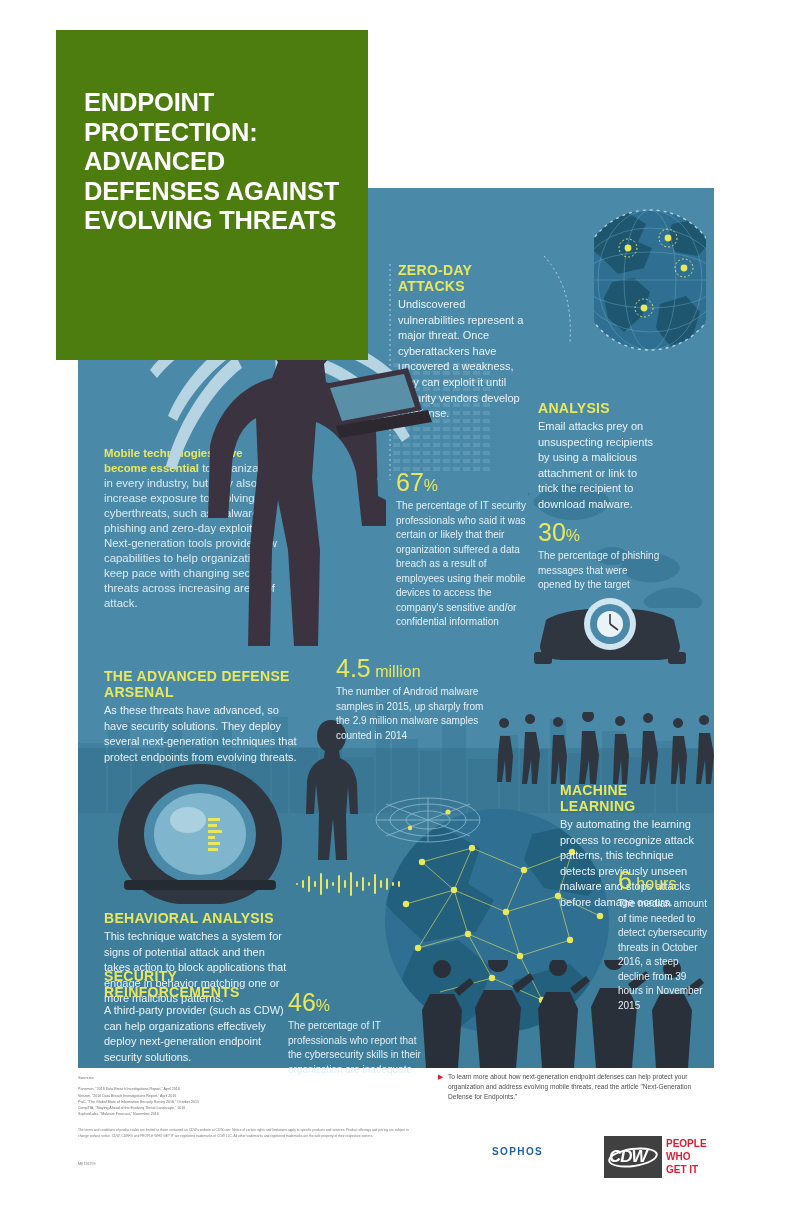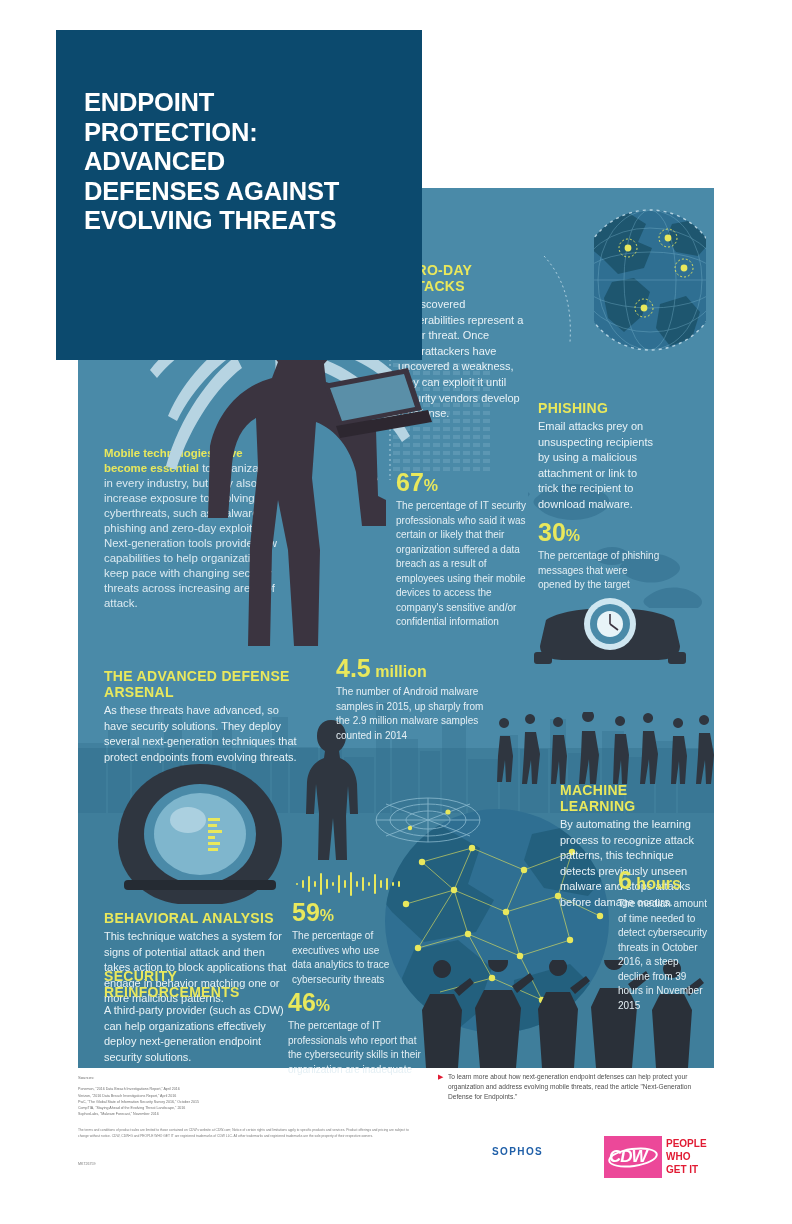--- a/index.html
+++ b/index.html
@@ -23,41 +23,41 @@
     background: #3f7e9b;
   }
   .city-skyline {
     position: absolute; left: 0; bottom: 255px; width: 100%; height: 130px;
     opacity: .28;
   }
 
   
   .title-block {
     position: absolute; left: 56px; top: 30px;
-    width: 366px; height: 330px;
-    background: #0c4a6e;
+    width: 312px; height: 330px;
+    background: #4d7c0f;
     z-index: 40;
   }
   .title-block h1 {
     position: absolute; left: 28px; top: 58px;
     width: 270px;
     color: #fff;
     font-size: 25.5px; font-weight: bold;
     line-height: 1.16; letter-spacing: -0.2px;
   }
 
   
   .block { position: absolute; }
   .hd {
     color: #e9e85c; font-weight: bold; font-size: 14px;
     letter-spacing: .3px; margin-bottom: 3px;
   }
   .bd { color: #e8f2f6; font-size: 11px; line-height: 1.42; }
   .stat-num {
-    color: #e9e85c; font-weight: bold; font-size: 25px;
+    color: #e9e85c; font-weight: normal; font-size: 25px;
     line-height: 1; margin-bottom: 4px;
   }
   .stat-num .u { font-size: 16px; }
   .stat-bd { color: #e4eff4; font-size: 10px; line-height: 1.45; }
   .intro {
     color: #dceaf1; font-size: 11.4px; line-height: 1.32; width: 180px;
   }
   .intro b { color: #e9e85c; font-weight: bold; }
 
   
@@ -76,21 +76,21 @@
     color: #4f4f4f; font-size: 6.6px; line-height: 1.52;
   }
   .cta-arrow { position: absolute; left: 438px; top: 1073px; color: #e11b33; font-size: 7px; }
 
   .sophos {
     position: absolute; left: 492px; top: 1146px;
     color: #1f5fa8; font-weight: bold; font-size: 10px; letter-spacing: 1.4px;
   }
   .cdw-box {
     position: absolute; left: 604px; top: 1136px; width: 58px; height: 42px;
-    background: #ec4899;
+    background: #404040;
   }
   .cdw-box span {
     position: absolute; left: 5px; top: 11px;
     color: #fff; font-weight: bold; font-style: italic; font-size: 17px;
     letter-spacing: -1px;
   }
   .cdw-ellipse {
     position: absolute; left: 4px; top: 12px; width: 50px; height: 19px;
     border: 2px solid #fff; border-radius: 50%;
     transform: rotate(-8deg);
@@ -385,21 +385,21 @@
   </div>
 
   <svg style="position:absolute;left:384px;top:250px;width:200px;height:250px;z-index:20" viewBox="0 0 200 250">
     <g stroke="#cfe6f0" stroke-width="1" fill="none" stroke-dasharray="2 3" opacity=".75">
       <path d="M6 14 L6 230"></path>
       <path d="M160 6 C182 30 188 60 186 92"></path>
     </g>
   </svg>
 
   <div class="block" style="left:538px;top:400px;width:122px;z-index:30">
-    <div class="hd">PHISHING</div>
+    <div class="hd">ANALYSIS</div>
     <div class="bd">Email attacks prey on unsuspecting recipients by using a malicious attachment or link to trick the recipient to download malware.</div>
   </div>
 
   <svg style="position:absolute;left:528px;top:478px;width:185px;height:130px;z-index:22" viewBox="0 0 185 130">
     <g fill="#3c7a99">
       <path d="M10 18 C24 4 56 2 74 14 C84 20 84 28 74 34 C56 46 24 44 10 30 C4 26 4 22 10 18 Z
                M2 16 L-6 8 L-4 24 Z"></path>
       <path d="M96 84 C108 74 132 72 146 82 C154 87 154 93 146 98 C132 108 108 106 96 96 C90 92 90 88 96 84 Z"></path>
       <path d="M68 74 C76 68 90 67 98 73 C103 76 103 80 98 83 C90 89 76 88 68 82 C65 80 65 76 68 74 Z"></path>
       <path d="M120 118 C132 108 154 106 168 116 C176 121 176 127 168 131 C154 140 132 138 120 129 C114 125 114 122 120 118 Z"></path>
@@ -567,24 +567,20 @@
       <line x1="99" y1="11" x2="99" y2="13"></line>
         <line x1="105" y1="10" x2="105" y2="14"></line>
     </g>
   </svg>
 
   <div class="block" style="left:104px;top:910px;width:190px;z-index:30">
     <div class="hd">BEHAVIORAL ANALYSIS</div>
     <div class="bd">This technique watches a system for signs of potential attack and then takes action to block applications that engage in behavior matching one or more malicious patterns.</div>
   </div>
 
-  <div class="block" style="left:292px;top:900px;width:102px;z-index:32">
-    <div class="stat-num"><span>59</span><span class="u">%</span></div>
-    <div class="stat-bd">The percentage of executives who use data analytics to trace cybersecurity threats</div>
-  </div>
 
   <div class="block" style="left:104px;top:968px;width:196px;z-index:30">
     <div class="hd">SECURITY REINFORCEMENTS</div>
     <div class="bd">A third-party provider (such as CDW) can help organizations effectively deploy next-generation endpoint security solutions.</div>
   </div>
 
   <div class="block" style="left:288px;top:990px;width:142px;z-index:32">
     <div class="stat-num"><span>46</span><span class="u">%</span></div>
     <div class="stat-bd">The percentage of IT professionals who report that the cybersecurity skills in their organization are inadequate</div>
   </div>

